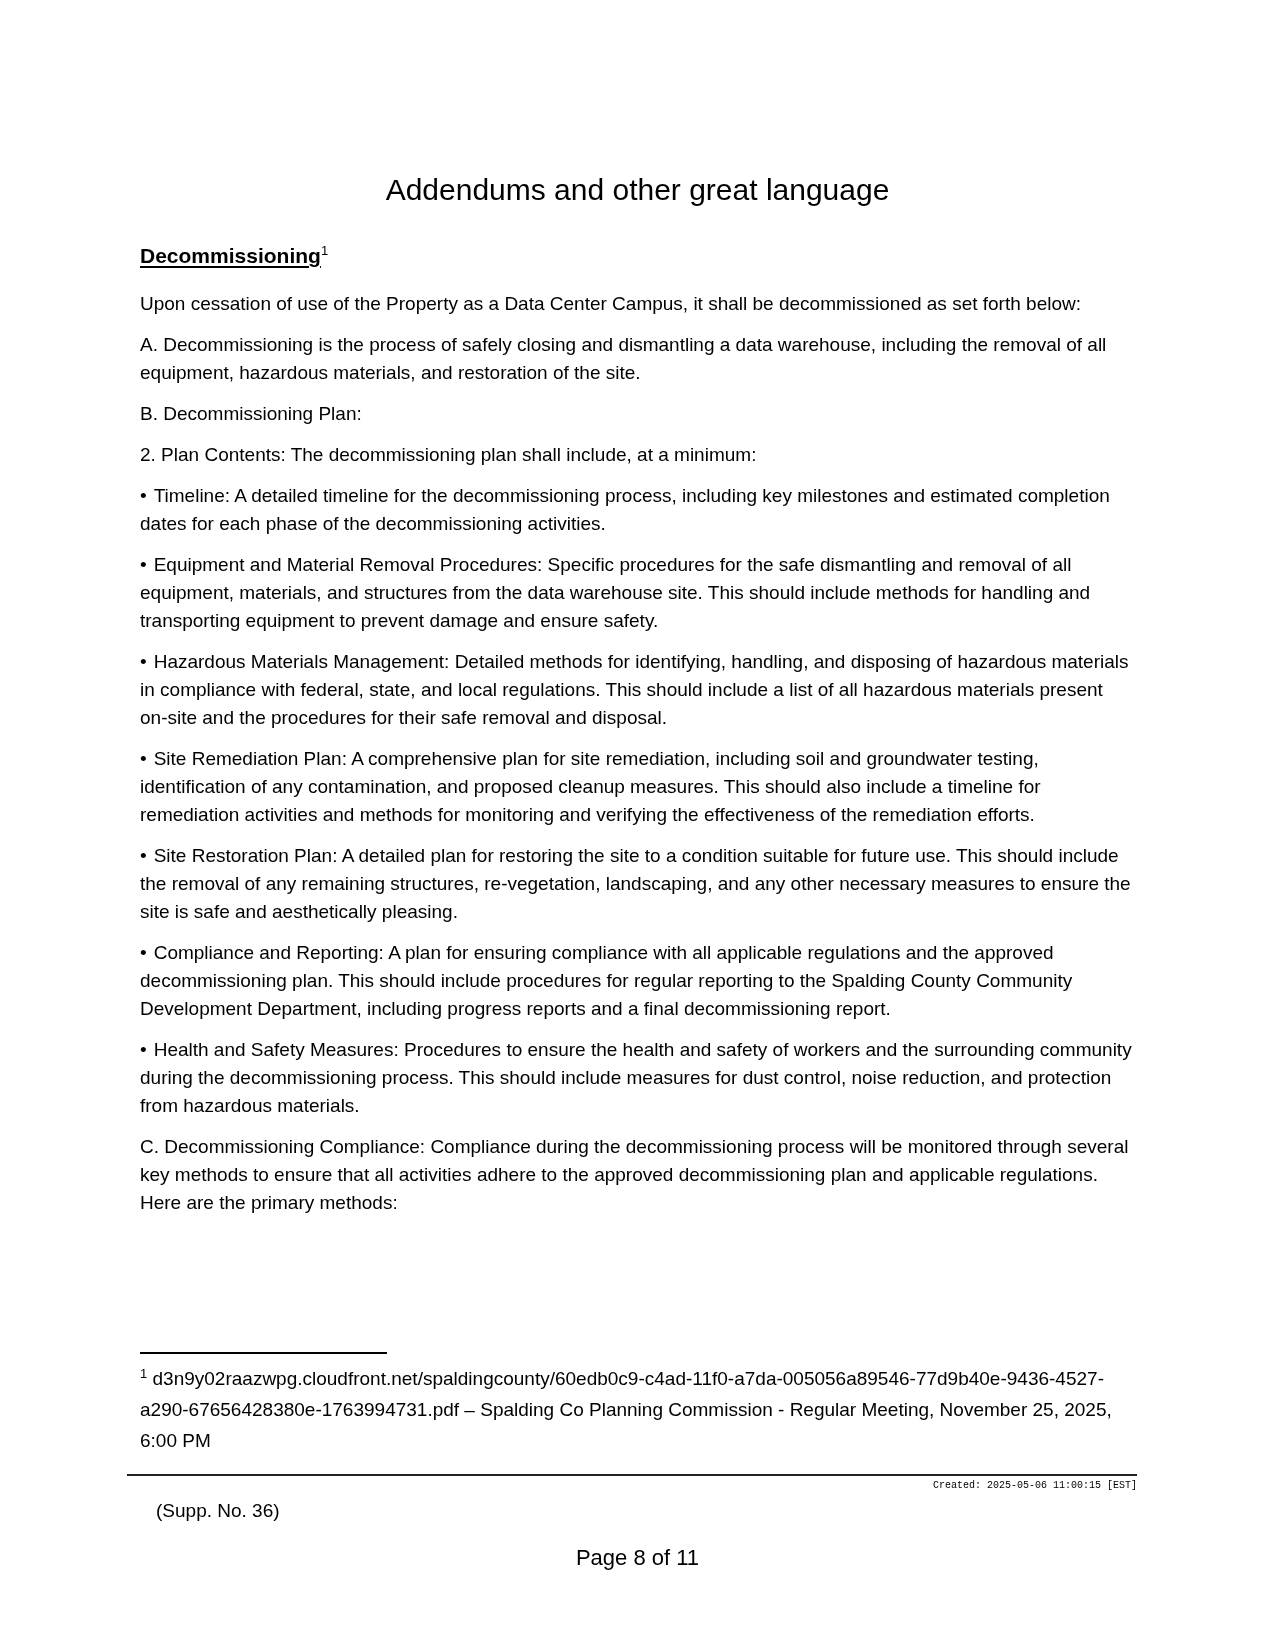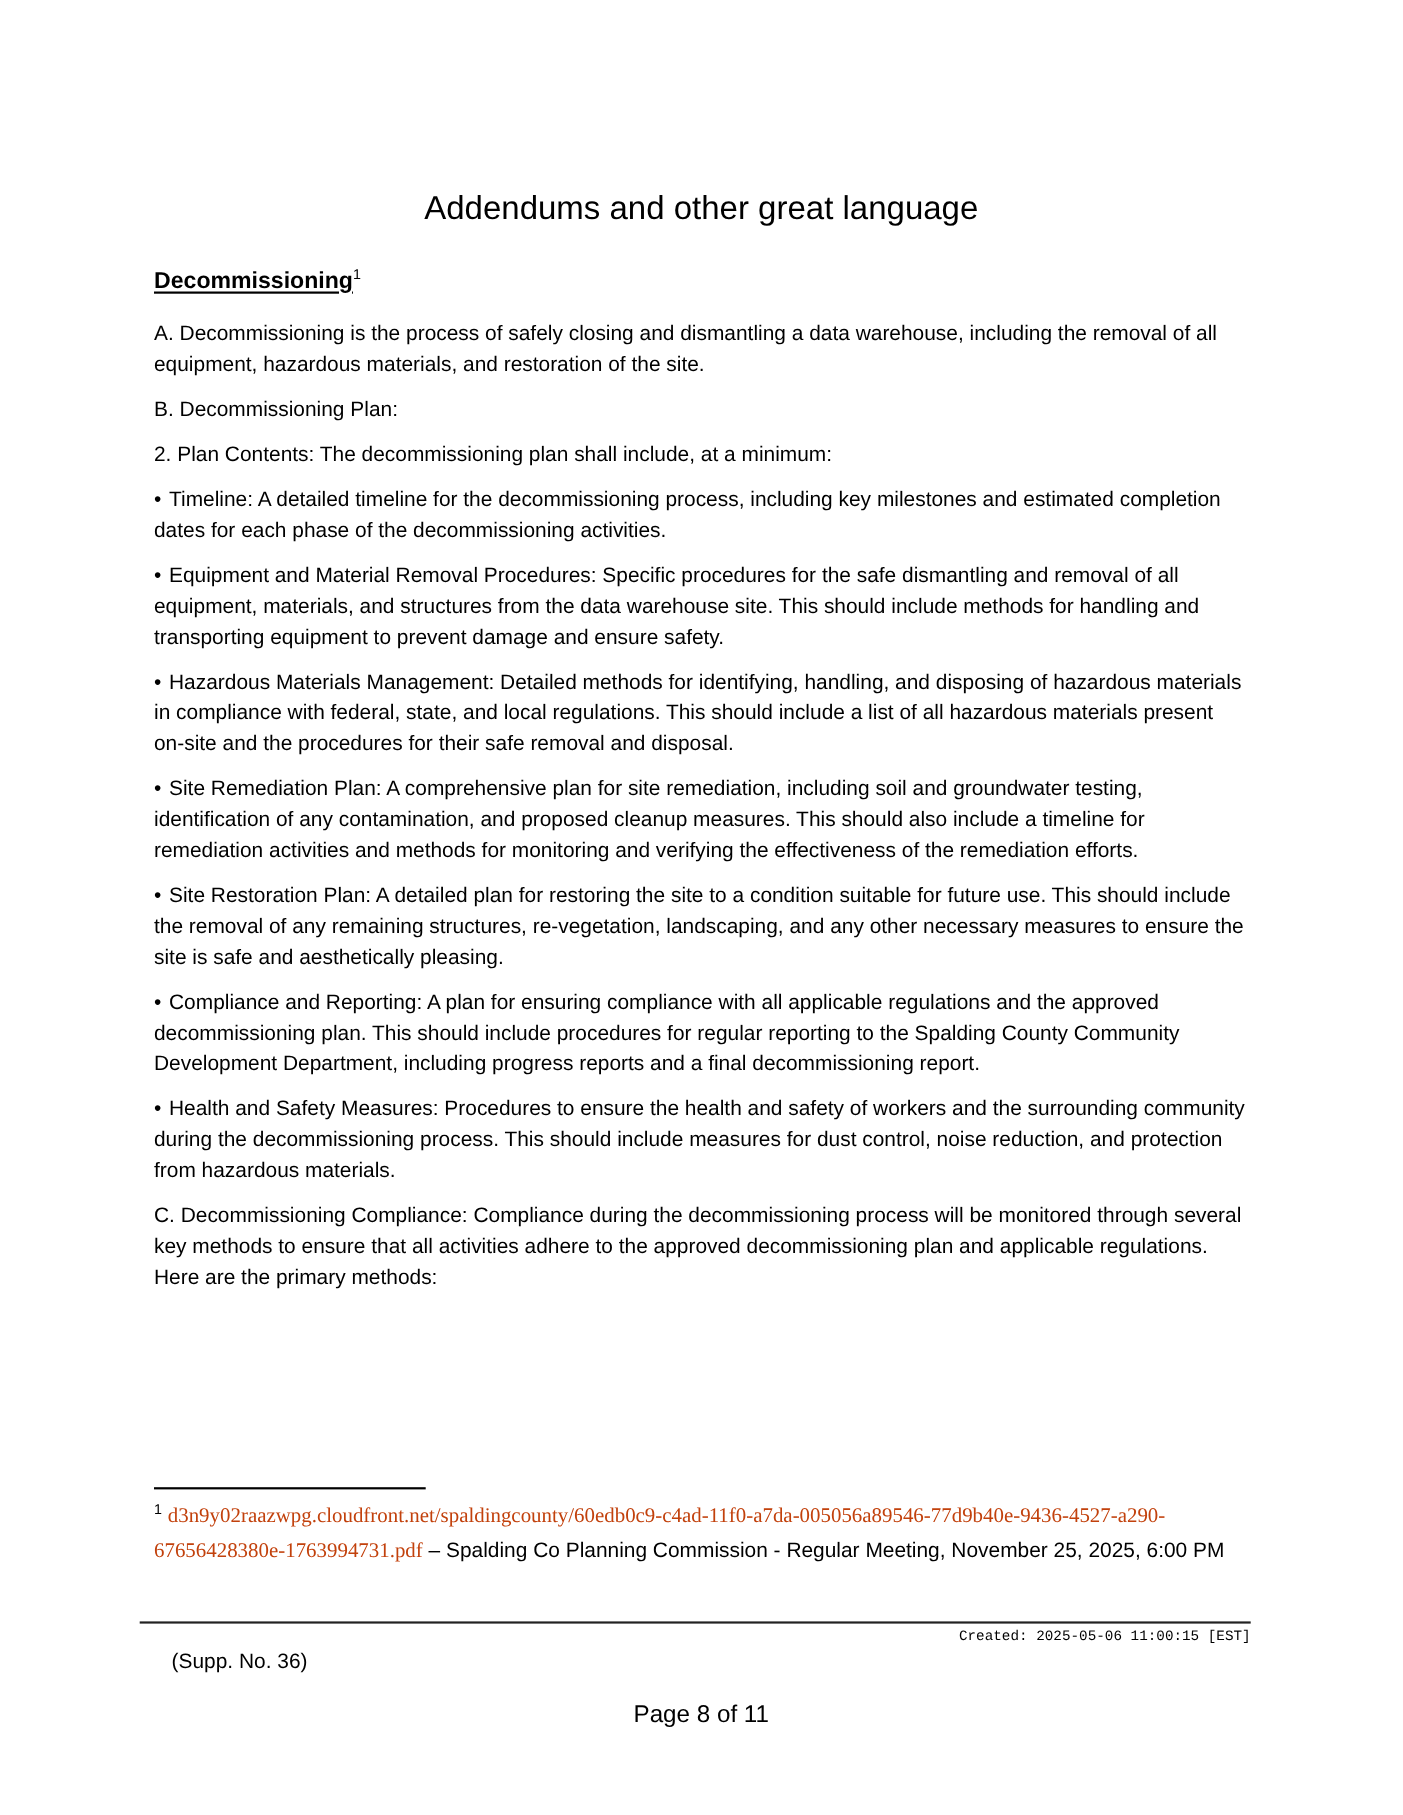--- a/index.html
+++ b/index.html
@@ -60,41 +60,40 @@
   .footnote-sep {
     width: 247px;
     border-top: 2px solid #000000;
     margin-bottom: 9px;
   }
   .footnote-text {
     font-size: 19px;
     line-height: 31px;
   }
   .footnote-link {
-    color: #c2410c;
+    color: #000000;
     text-decoration: none;
     cursor: pointer;
-    font-family: Liberation Serif, serif;
   }
 
   .footer-rule {
     position: absolute;
     left: 127px;
     top: 1474px;
     width: 1010px;
     border-top: 2px solid #222222;
   }
   .created-line {
     position: absolute;
     left: 127px;
     top: 1480px;
     width: 1010px;
     text-align: right;
     font-family: "Liberation Mono", "DejaVu Sans Mono", monospace;
-    font-size: 13px;
+    font-size: 10px;
   }
   .supp-line {
     position: absolute;
     left: 156px;
     top: 1500px;
     font-size: 19px;
   }
   .page-number {
     position: absolute;
     left: 0;
@@ -107,20 +106,21 @@
 </head>
 <body>
 
 <div class="page">
   <div class="content">
 
     <h1 class="doc-title">Addendums and other great language</h1>
 
     <h2 class="section-heading"><span class="heading-text">Decommissioning</span><span class="sup-ref">1</span></h2>
 
+    <p class="para">Upon cessation of use of the Property as a Data Center Campus, it shall be decommissioned as set forth below:</p>
     <p class="para">A. Decommissioning is the process of safely closing and dismantling a data warehouse, including the removal of all equipment, hazardous materials, and restoration of the site.</p>
     <p class="para">B. Decommissioning Plan:</p>
     <p class="para">2. Plan Contents: The decommissioning plan shall include, at a minimum:</p>
 
     <p class="para"><span class="bullet-marker">•</span><span>Timeline: A detailed timeline for the decommissioning process, including key milestones and estimated completion dates for each phase of the decommissioning activities.</span></p>
 
     <p class="para"><span class="bullet-marker">•</span><span>Equipment and Material Removal Procedures: Specific procedures for the safe dismantling and removal of all equipment, materials, and structures from the data warehouse site. This should include methods for handling and transporting equipment to prevent damage and ensure safety.</span></p>
 
     <p class="para"><span class="bullet-marker">•</span><span>Hazardous Materials Management: Detailed methods for identifying, handling, and disposing of hazardous materials in compliance with federal, state, and local regulations. This should include a list of all hazardous materials present on-site and the procedures for their safe removal and disposal.</span></p>
 

